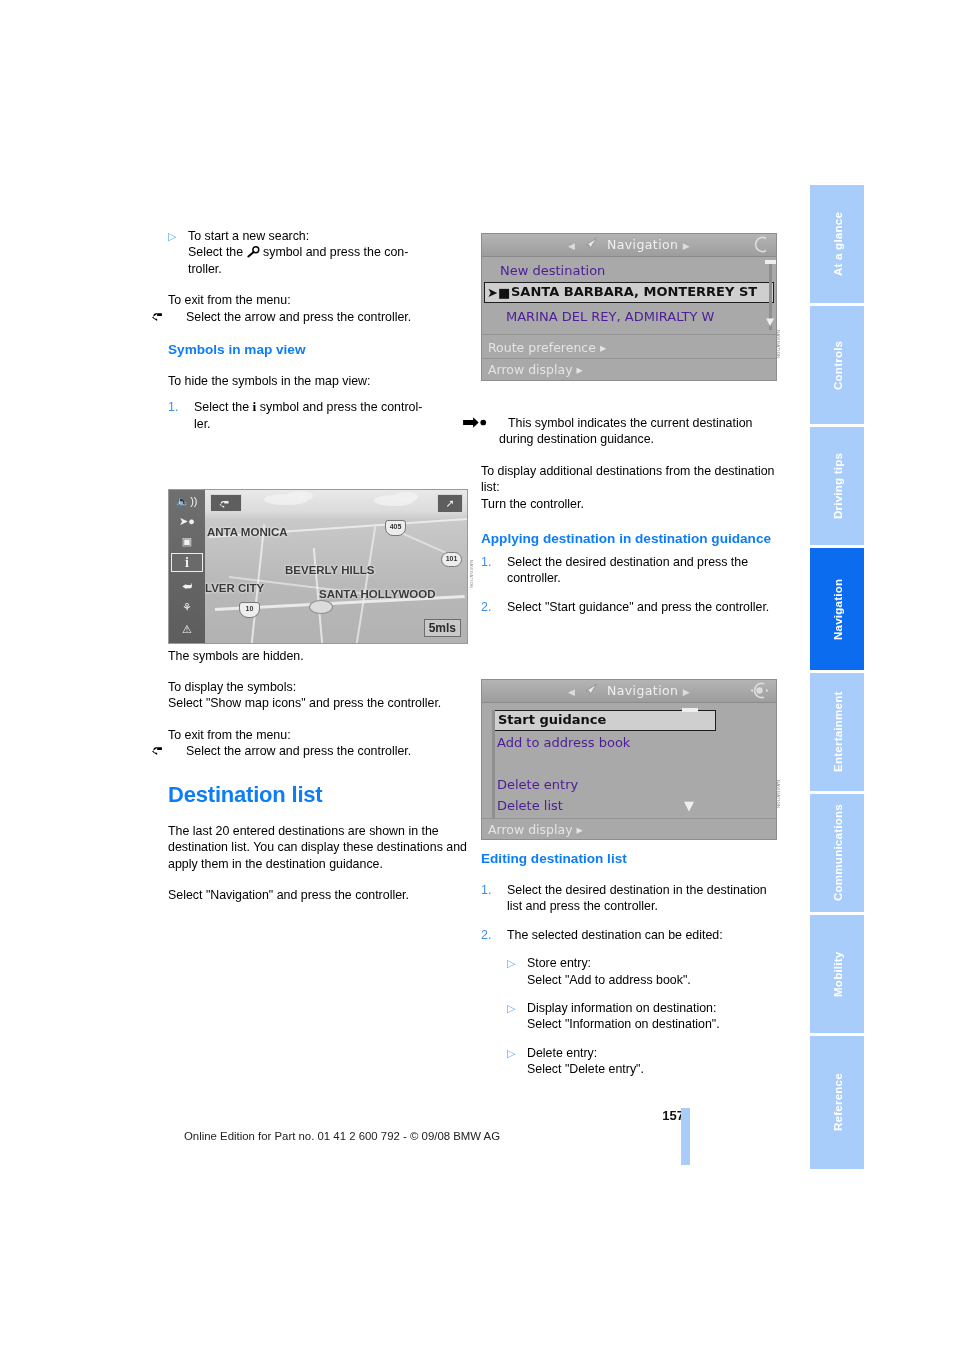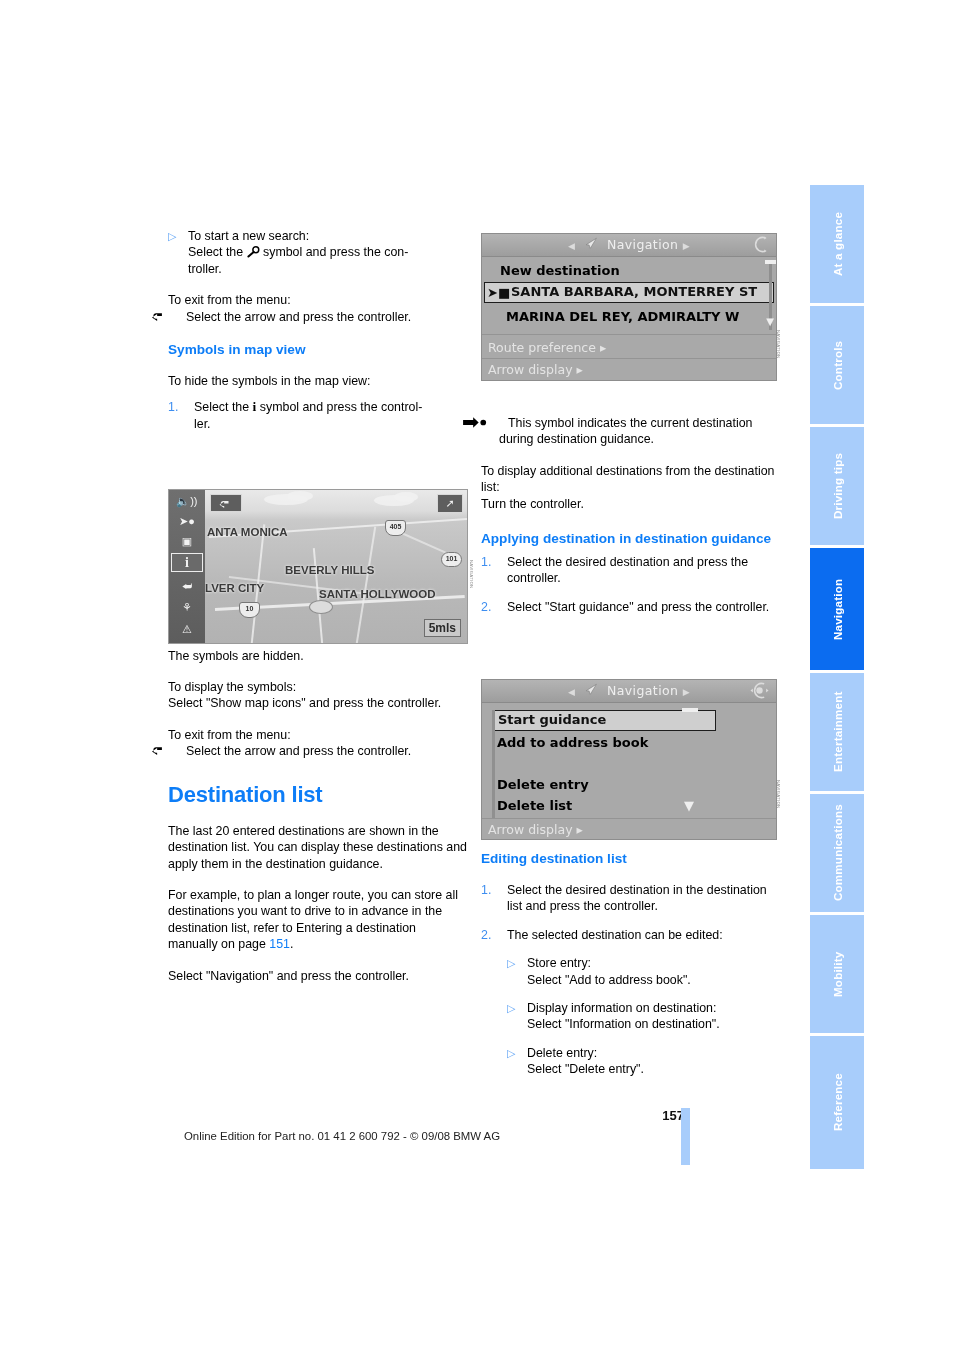--- a/index.html
+++ b/index.html
@@ -153,22 +153,22 @@
     background: linear-gradient(180deg,#b4b4b4,#9d9d9d);
     border-bottom: 1px solid #8a8a8a;
     color:#efefef; font-size:12.5px; line-height:22px; text-align:center;
     letter-spacing:.4px;
   }
   .idrive-head .chev { color:#dcdcdc; font-size:9px; }
   .head-plane{display:inline-block;margin:0 5px;vertical-align:-1px;}
   .head-right{position:absolute;right:7px;top:2px;}
   .idrive-row{
     position:absolute; left:6px; right:6px; height:21px;
-    color:#000000; font-size:13px; line-height:21px;
-    white-space:nowrap; overflow:hidden;font-weight:bold;
+    color:#4c1d95; font-size:13px; line-height:21px;
+    white-space:nowrap; overflow:hidden;
   }
   .idrive-row.sel{
     background:#cfcfcf; color:#111; border:1.5px solid #1d1d1d;
     box-sizing:border-box; line-height:18px; font-weight:bold;
   }
   .idrive-sep{
     position:absolute;left:0;right:0;height:1px;background:#949494;
   }
   .idrive-sub{
     position:absolute;left:6px;color:#e4e4e4;font-size:12.5px;white-space:nowrap;
@@ -286,24 +286,20 @@
         <span class="g-back"><svg viewBox="0 0 16 12" width="15" height="11">
               <path d="M14.5 2.5 H6.5 a3 3 0 0 0 0 6 H7.6 V10.8 L2.0 7.0 L7.6 3.2 V5.5 H12.8 V2.5 Z" fill="#000"></path>
             </svg></span><span>Select the arrow and press the controller.</span>
       </div>
     </div>
 
     <div class="h1">Destination list</div>
 
     <div class="para tight" style="margin-bottom:0">The last 20 entered destinations are shown in the destination list. You can display these destinations and apply them in the destination guidance.</div>
 
-    <div class="para">
-      <span>For example, to plan a longer route, you can store all destinations you want to drive to in advance in the destination list, refer to Entering a destination manually on page</span>
-      <span class="pgref">151</span><span>.</span>
-    </div>
 
     <div class="para">Select "Navigation" and press the controller.</div>
   </div>
 
   <div class="map-shot">
     <div class="map-sky"></div>
     <div class="cloud" style="left:95px;top:4px;width:44px;height:11px"></div>
     <div class="cloud" style="left:118px;top:1px;width:26px;height:10px"></div>
     <div class="cloud" style="left:205px;top:5px;width:40px;height:11px"></div>
     <div class="cloud" style="left:225px;top:2px;width:24px;height:10px"></div>

